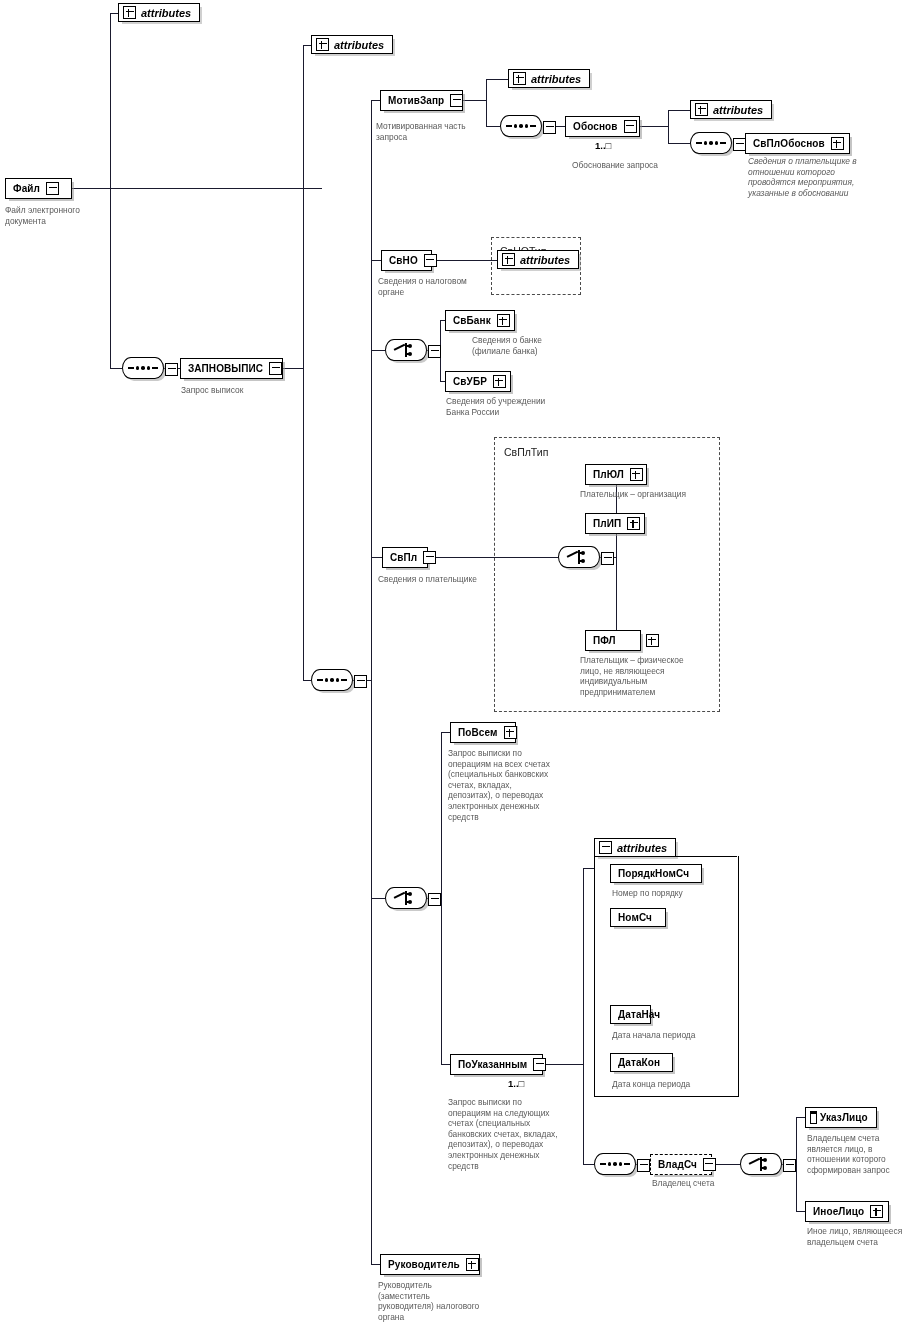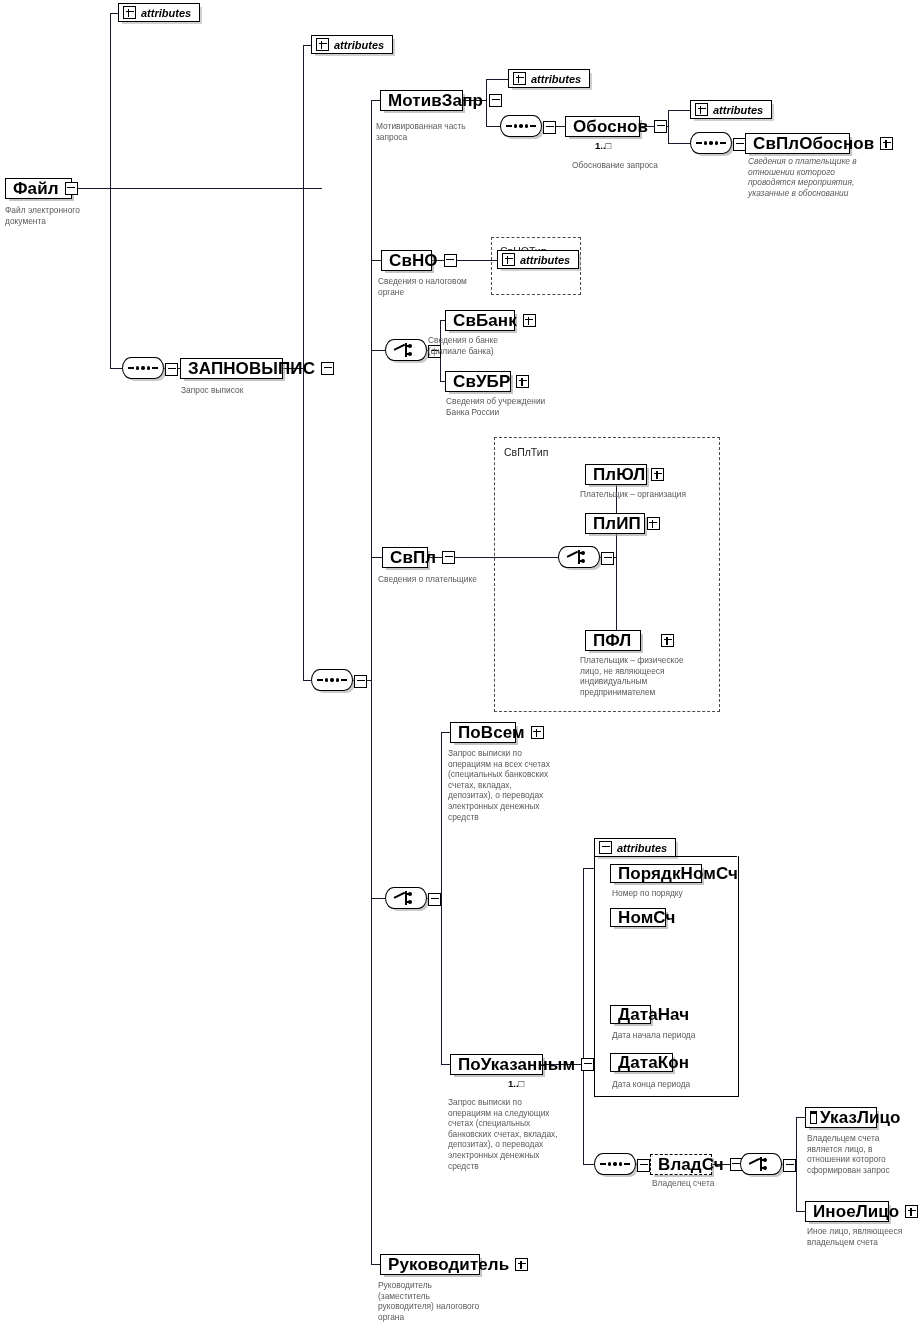--- a/index.html
+++ b/index.html
@@ -9,21 +9,21 @@
 
   
   .ln{position:absolute;background:#1a1a2e;}
   .lnh{height:1px;}
   .lnv{width:1px;}
 
   
   .node{position:absolute;box-sizing:border-box;border:1.6px solid #000;background:#fff;
         display:flex;align-items:center;height:21px;padding:0 4px 0 7px;
         box-shadow:3px 3px 0 -1px rgba(150,150,150,.55);}
-  .node .nlab{font-weight:bold;font-size:17px;color:#000;white-space:nowrap;letter-spacing:.1px;}
+  .node .nlab{font-weight:bold;font-size:10px;color:#000;white-space:nowrap;letter-spacing:.1px;}
   .node.dashed{border:1.6px dashed #000;}
   .node.thin{border-width:1.3px;}
 
   
   .hdl{width:11px;height:11px;border:1.4px solid #000;background:#fff;margin-left:6px;
        position:relative;flex:0 0 auto;}
   .hdl::before{content:"";position:absolute;left:1.5px;right:1.5px;top:4px;height:1.4px;background:#000;}
   .hdl.plus::after{content:"";position:absolute;top:1.5px;bottom:1.5px;left:4px;width:1.4px;background:#000;}
 
   
@@ -259,21 +259,21 @@
         <i class="h2"></i>
         <i class="sl"></i>
     </span>
     <span class="chdl"></span>
   </div>
 
   <div class="node" style="left:445px;top:310px;width:70px;">
     <span class="nlab">СвБанк</span>
     <span class="hdl plus"></span>
   </div>
-  <div class="doc" style="left:428px;top:335px;width:125px;">Сведения о банке
+  <div class="doc" style="left:472px;top:335px;width:125px;">Сведения о банке
 (филиале банка)</div>
 
   <div class="node" style="left:445px;top:371px;width:66px;">
     <span class="nlab">СвУБР</span>
     <span class="hdl plus"></span>
   </div>
   <div class="doc" style="left:446px;top:396px;width:130px;">Сведения об учреждении
 Банка России</div>
 
   <div class="grp" style="left:494px;top:437px;width:226px;height:275px;"></div>

